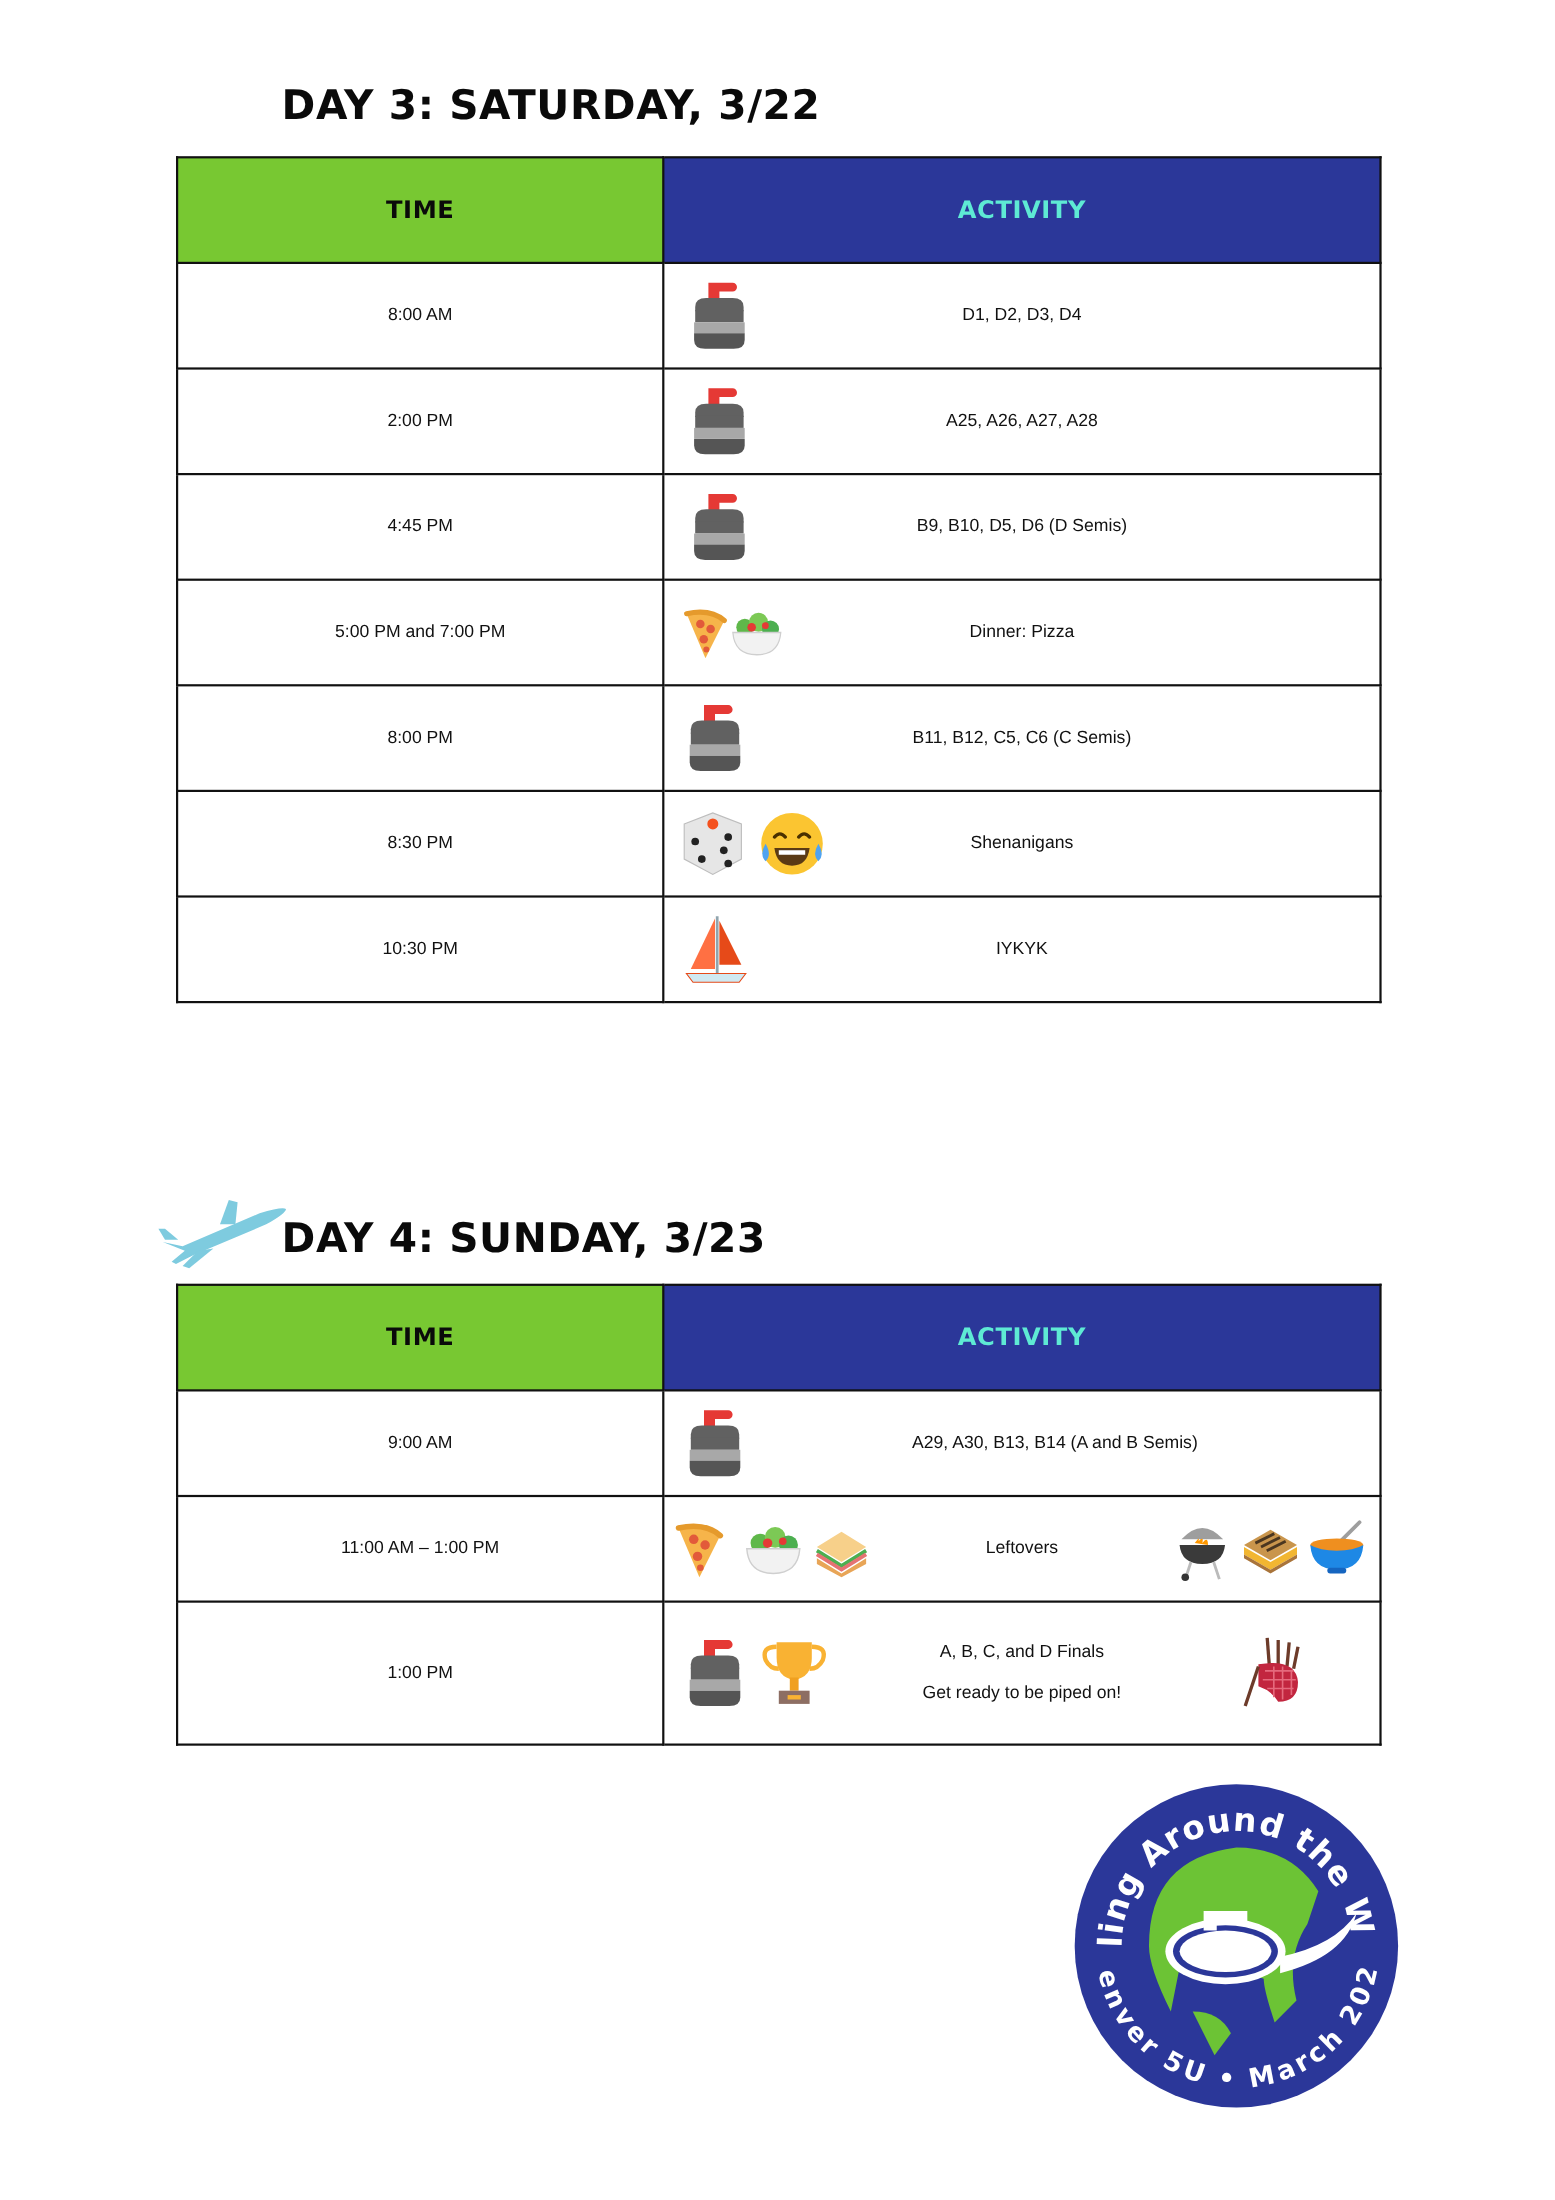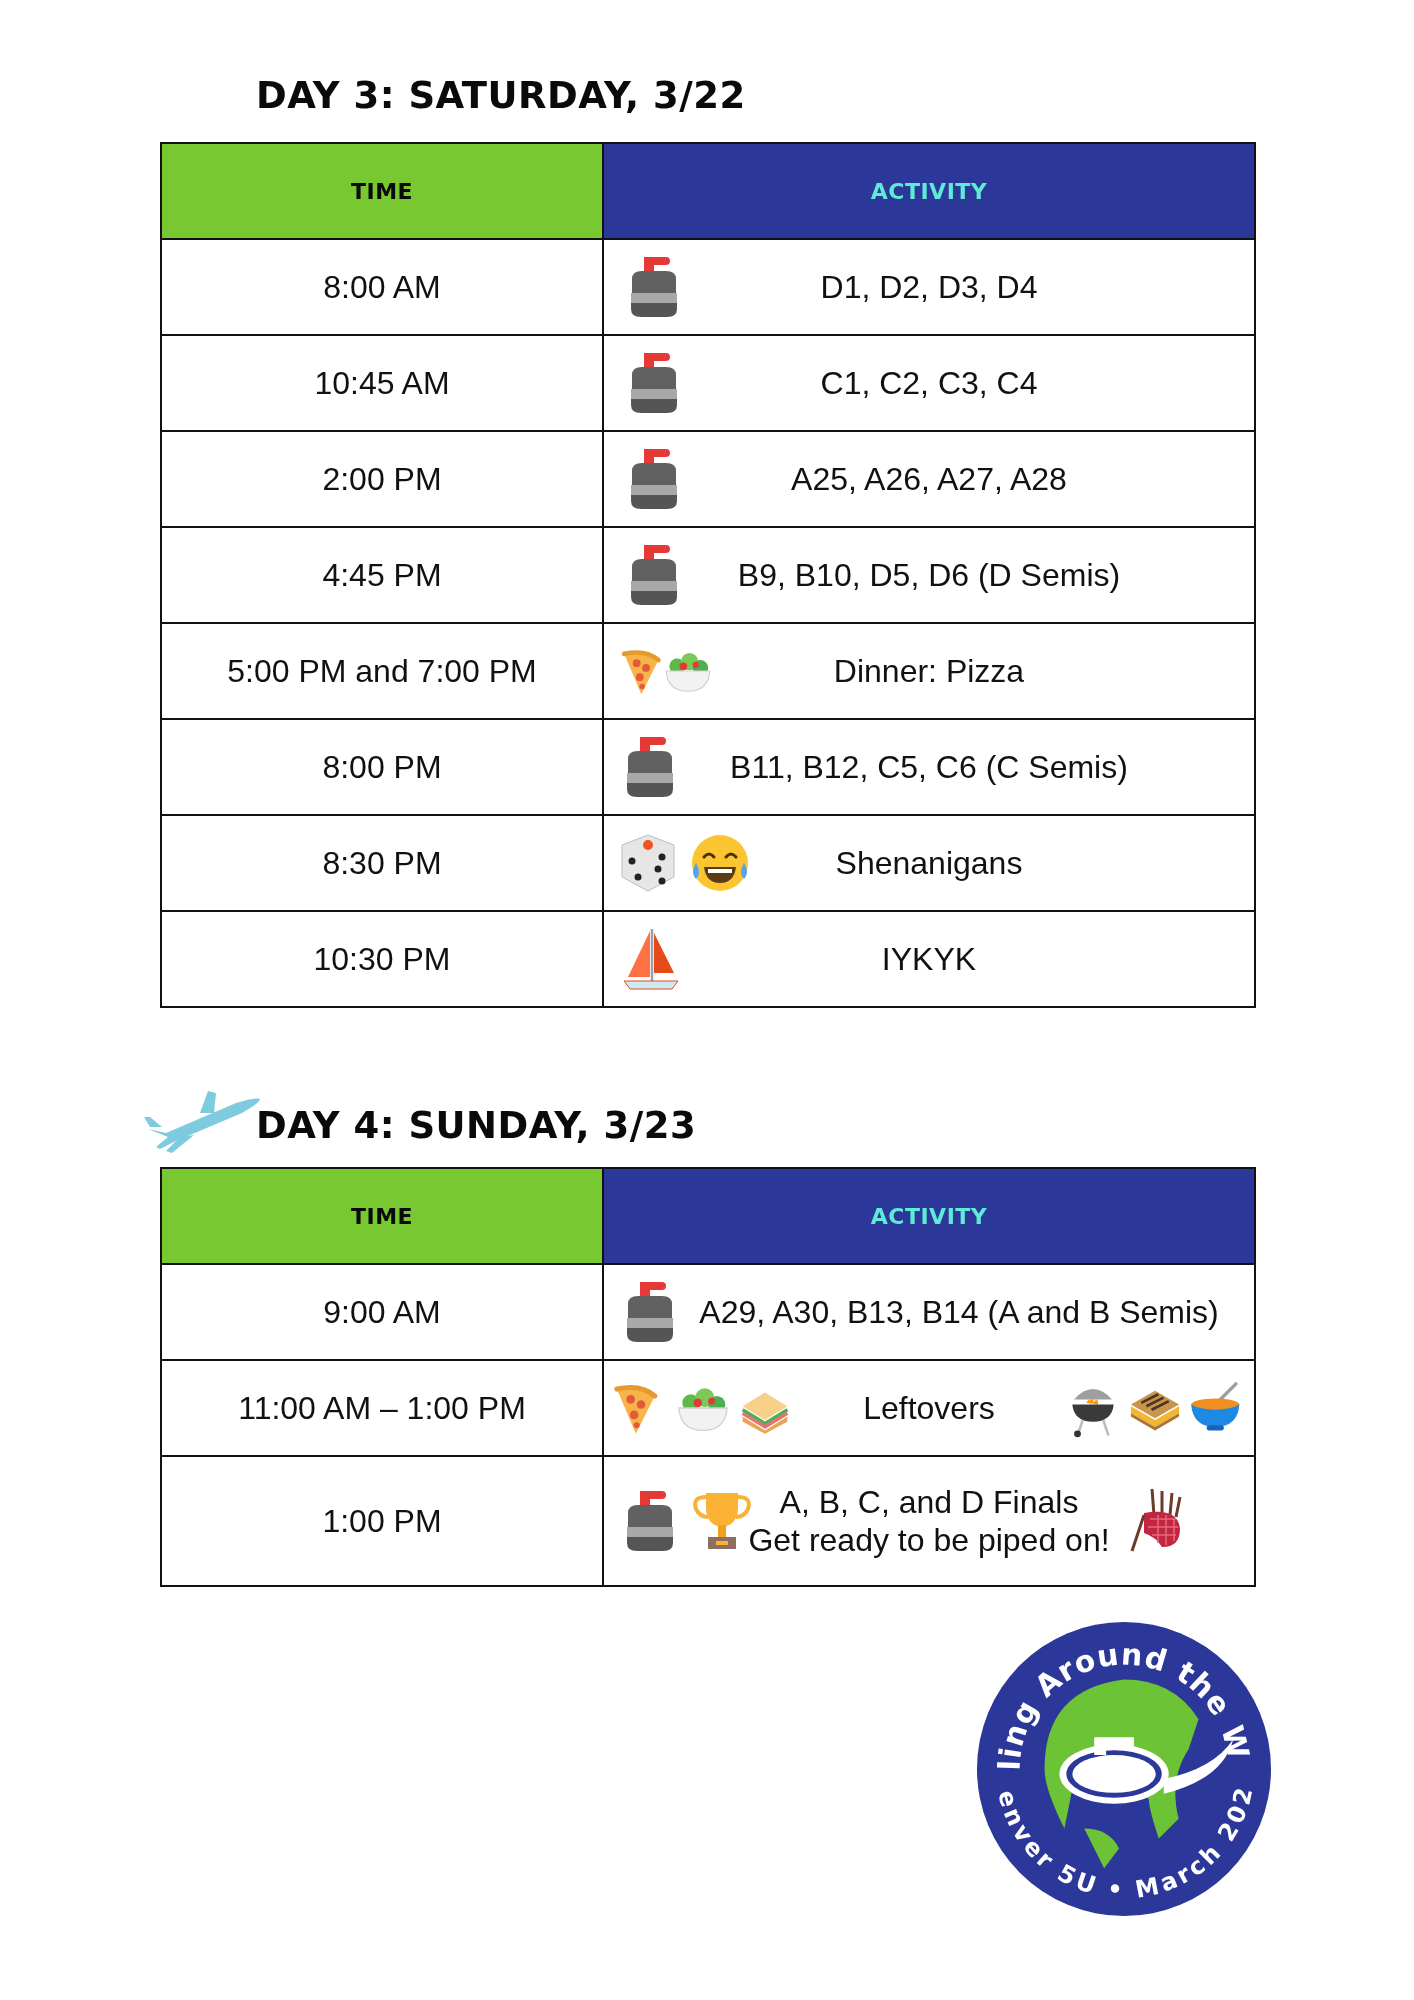--- a/index.html
+++ b/index.html
@@ -9,21 +9,21 @@
   #title-day4{top:1104px;}
   table.sched{position:absolute;left:160px;width:1094px;border-collapse:collapse;table-layout:fixed;}
   #table-day3{top:142px;}
   #table-day4{top:1167px;}
   table.sched td,table.sched th{border:2px solid #111;padding:4px;}
   table.sched col.c-time{width:442px;}
   table.sched col.c-act{width:652px;}
   th.h-time{background:#78c832;color:#0a0a0a;}
   th.h-act{background:#2b3799;color:#5eead4;}
   th{height:86px;font-family:"DejaVu Sans","Liberation Sans",sans-serif;font-weight:bold;font-size:22px;letter-spacing:0.5px;text-align:center;}
-  td{height:86px;font-size:32px;text-align:center;vertical-align:middle;position:relative;font-family:"Liberation Sans","DejaVu Sans",sans-serif;}
+  td{height:86px;font-size:16px;text-align:center;vertical-align:middle;position:relative;font-family:"Liberation Sans","DejaVu Sans",sans-serif;}
   #table-day4 tr.tall td{height:120px;}
   td.act{position:relative;}
   .icons-left{position:absolute;left:14px;top:50%;transform:translateY(-50%);display:flex;gap:2px;align-items:center;}
   .icons-right{position:absolute;right:6px;top:50%;transform:translateY(-50%);display:flex;gap:2px;align-items:center;}
   .act-text{display:block;line-height:38px;}
   .act-line{display:block;line-height:38px;}
   svg.emoji{width:72px;height:72px;display:block;}
   svg.emoji.sm{width:62px;height:62px;}
   .plane{position:absolute;left:140px;top:1085px;width:130px;height:70px;}
   .logo{position:absolute;left:975px;top:1620px;width:298px;height:298px;}
@@ -139,31 +139,20 @@
   </tr>
   <tr>
     <td>8:00 AM</td>
     <td class="act">
       <span class="icons-left">
             <svg class="emoji">
               <use href="#sym-curling"></use>
             </svg>
           </span>
       <span class="act-text">D1, D2, D3, D4</span>
-    </td>
-  </tr>
-  <tr>
-    <td>10:45 AM</td>
-    <td class="act">
-      <span class="icons-left">
-            <svg class="emoji">
-              <use href="#sym-curling"></use>
-            </svg>
-          </span>
-      <span class="act-text">C1, C2, C3, C4</span>
     </td>
   </tr>
   <tr>
     <td>2:00 PM</td>
     <td class="act">
       <span class="icons-left">
             <svg class="emoji">
               <use href="#sym-curling"></use>
             </svg>
           </span>

